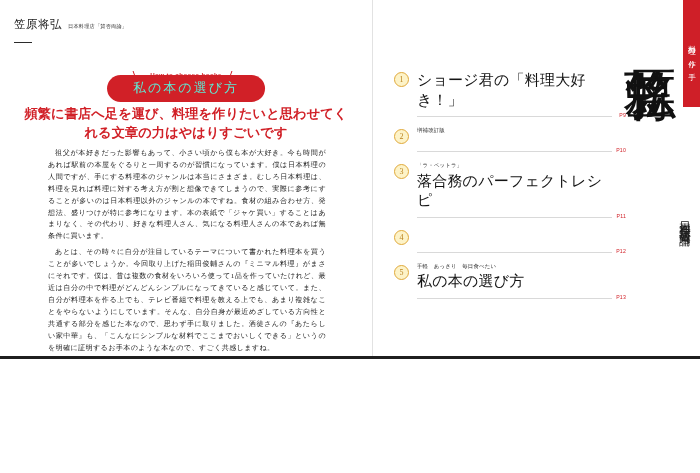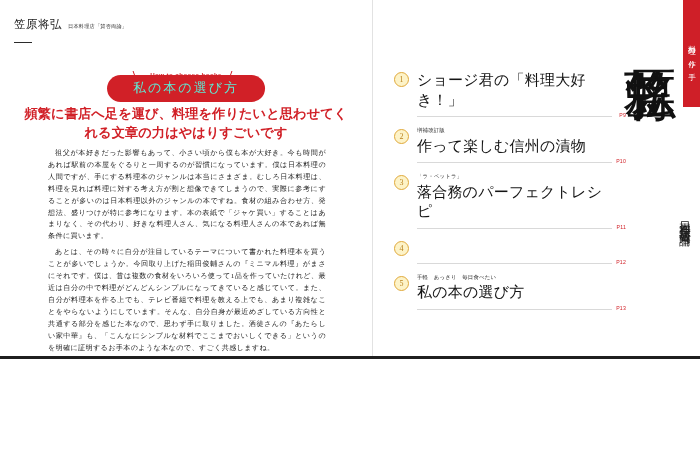--- a/index.html
+++ b/index.html
@@ -449,21 +449,20 @@
       </div>
       <div class="book-rule">
         <div class="line"></div>
         <div class="pg">P9</div>
       </div>
 
       <div class="book-item">
         <div class="book-num">2</div>
         <div class="book-body">
           <div class="book-sub">増補改訂版</div>
-          <div class="book-title">作って楽しむ信州の漬物</div>
         </div>
       </div>
       <div class="book-rule">
         <div class="line"></div>
         <div class="pg">P10</div>
       </div>
 
       <div class="book-item">
         <div class="book-num">3</div>
         <div class="book-body">

